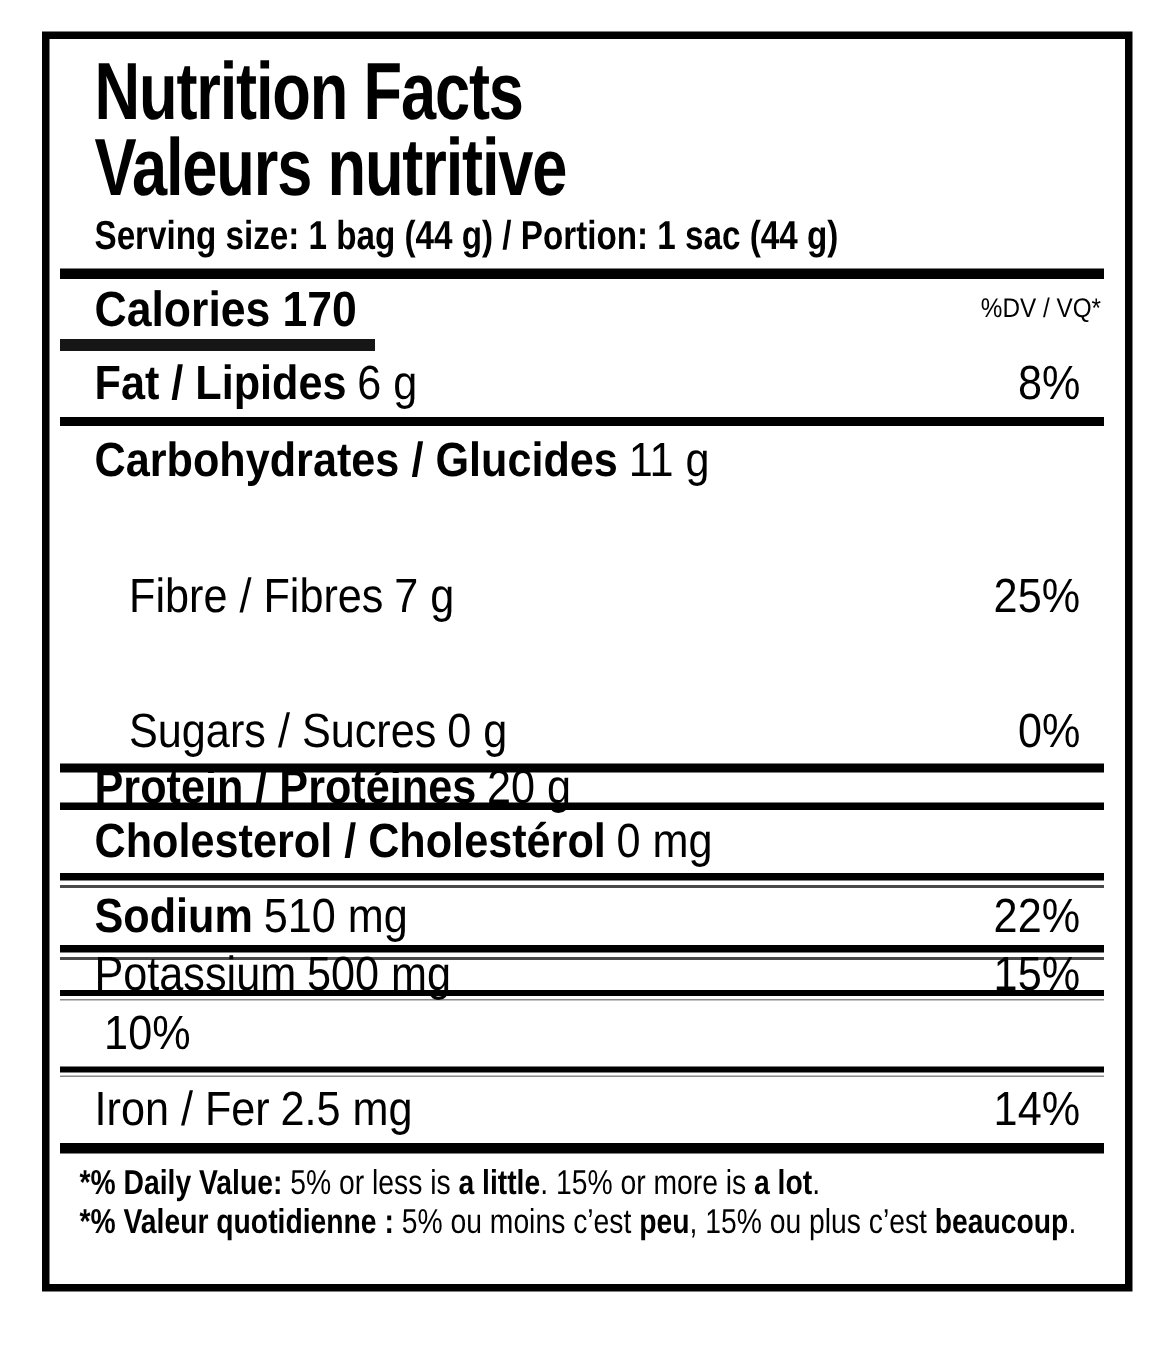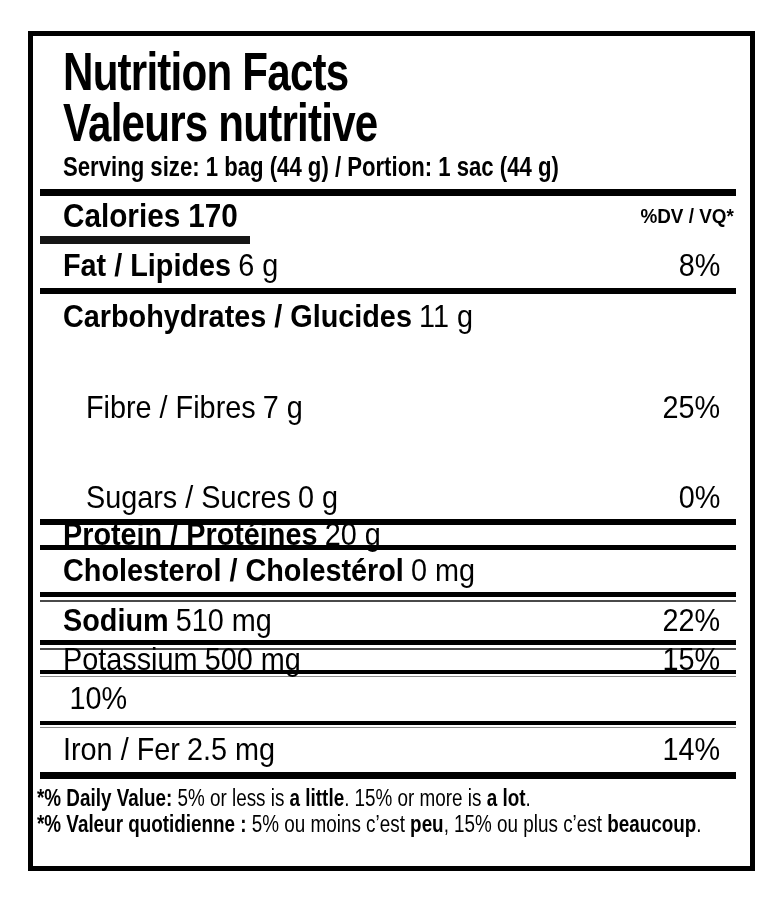--- a/index.html
+++ b/index.html
@@ -8,21 +8,21 @@
     background: #ffffff;
     width: 784px;
     height: 905px;
     font-family: "Liberation Sans", sans-serif;
     color: #000000;
     -webkit-font-smoothing: antialiased;
   }
   .nf-box {
     position: absolute;
     left: 28px;
-    top: 31px;
+    top: 21px;
     width: 727px;
     height: 840px;
     box-sizing: border-box;
     border: 5px solid #000000;
     background: #ffffff;
     overflow: hidden;
   }
   
   .hdr { padding: 10px 0 0 30px; }
   .title-line {
@@ -65,21 +65,21 @@
   .cal-row {
     display: flex;
     justify-content: space-between;
     align-items: center;
     height: 36px;
     margin-top: 2px;
     padding: 0 16px 0 30px;
   }
   .cal-left { font-size: 33px; font-weight: bold; }
   .cal-left .val { margin-left: 9px; }
-  .dv-hdr { font-size: 21px; font-weight: bold; text-align: right; }
+  .dv-hdr { font-size: 18px; font-weight: normal; text-align: right; }
   .calbar {
     width: 210px;
     height: 8px;
     background: #161616;
     margin: 2px 0 0 7px;
   }
   
   .row {
     display: flex;
     justify-content: space-between;
@@ -121,21 +121,21 @@
   .row-sub {
     display: flex;
     align-items: center;
     padding-left: 53px;
     font-size: 32px;
     font-weight: normal;
   }
   .gdv { font-size: 32px; }
   
   .fn {
-    padding: 6px 18px 0 4px;
+    padding: 6px 18px 0 20px;
     font-size: 23px;
     line-height: 1.15;
   }
   .fn-line { display: block; }
   .cond-f {
     display: inline-block;
     transform: scaleX(0.82);
     transform-origin: 0 50%;
     white-space: nowrap;
   }

